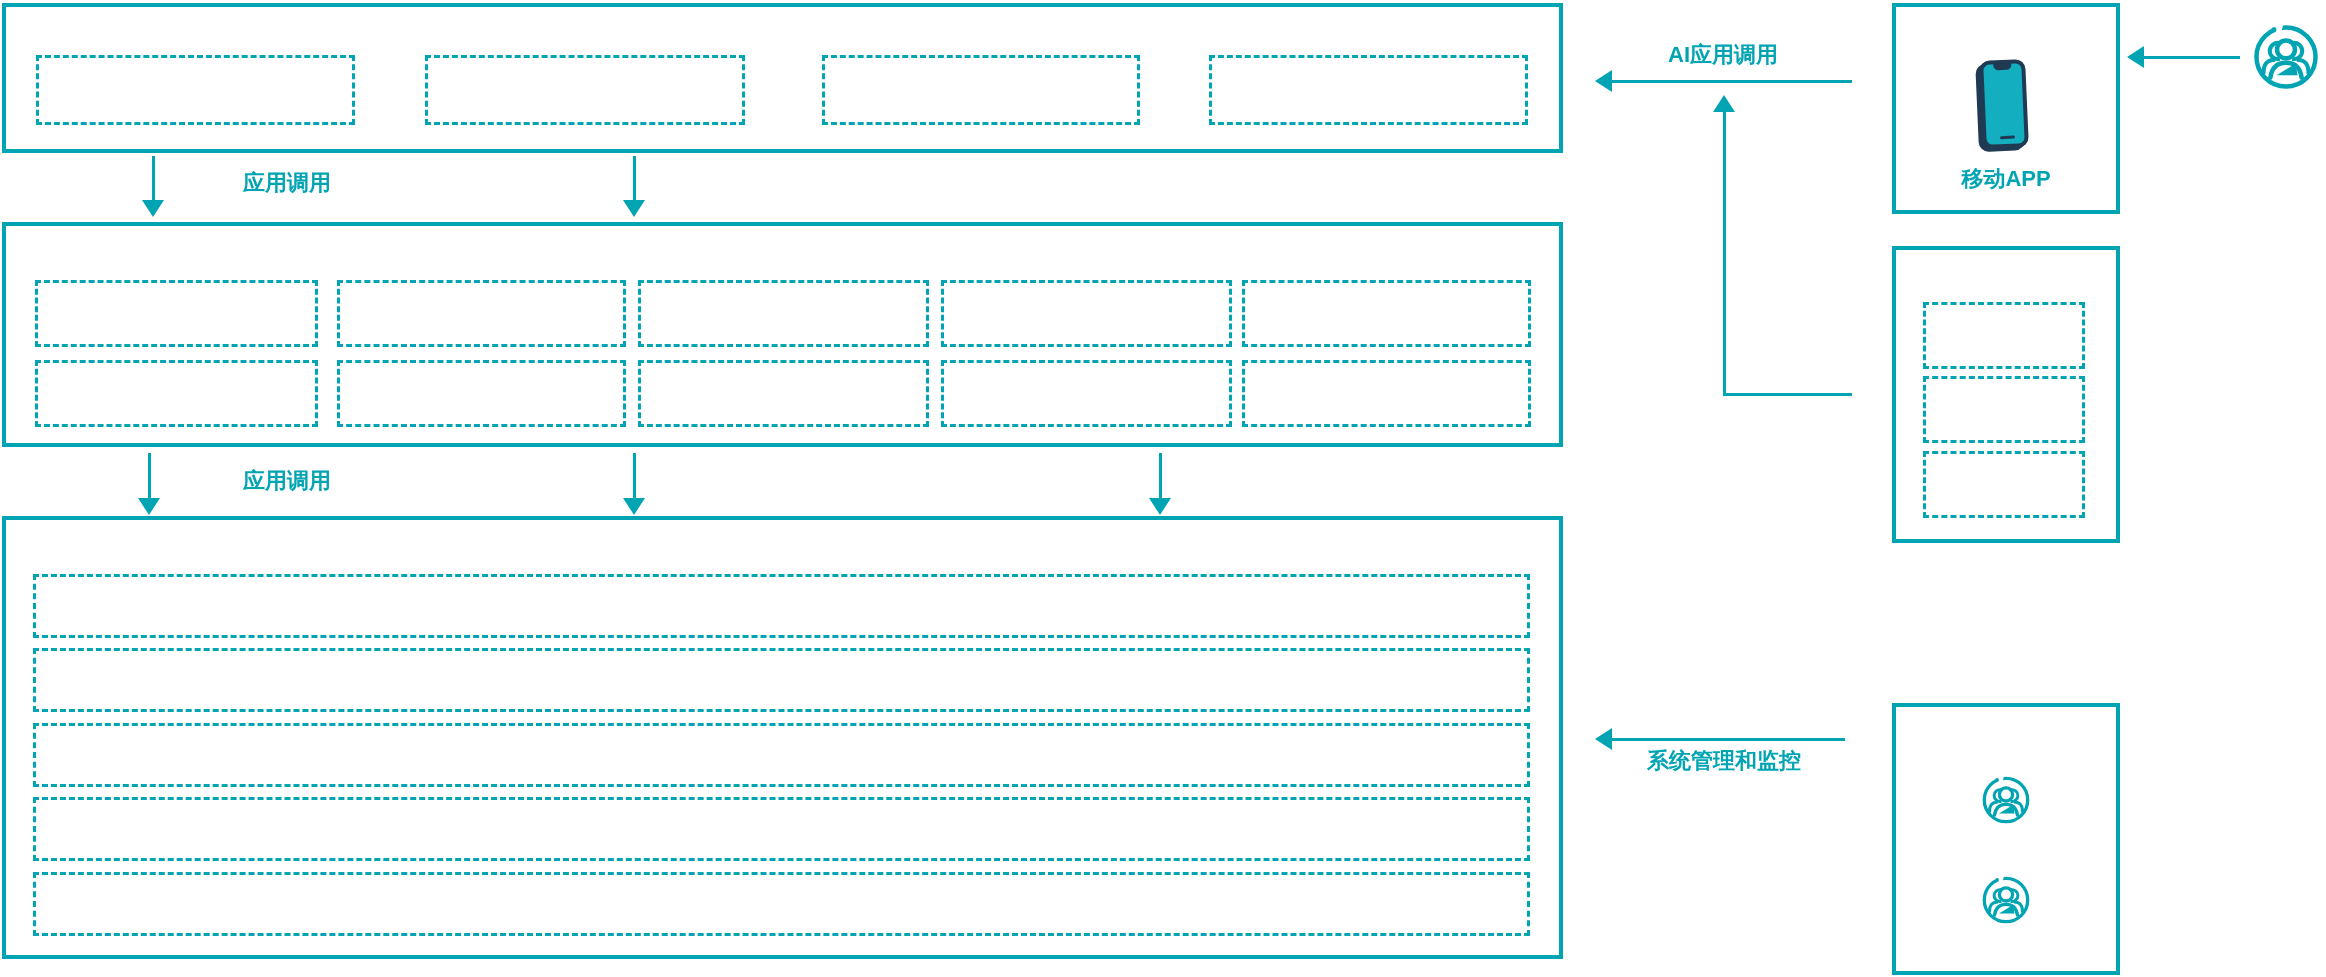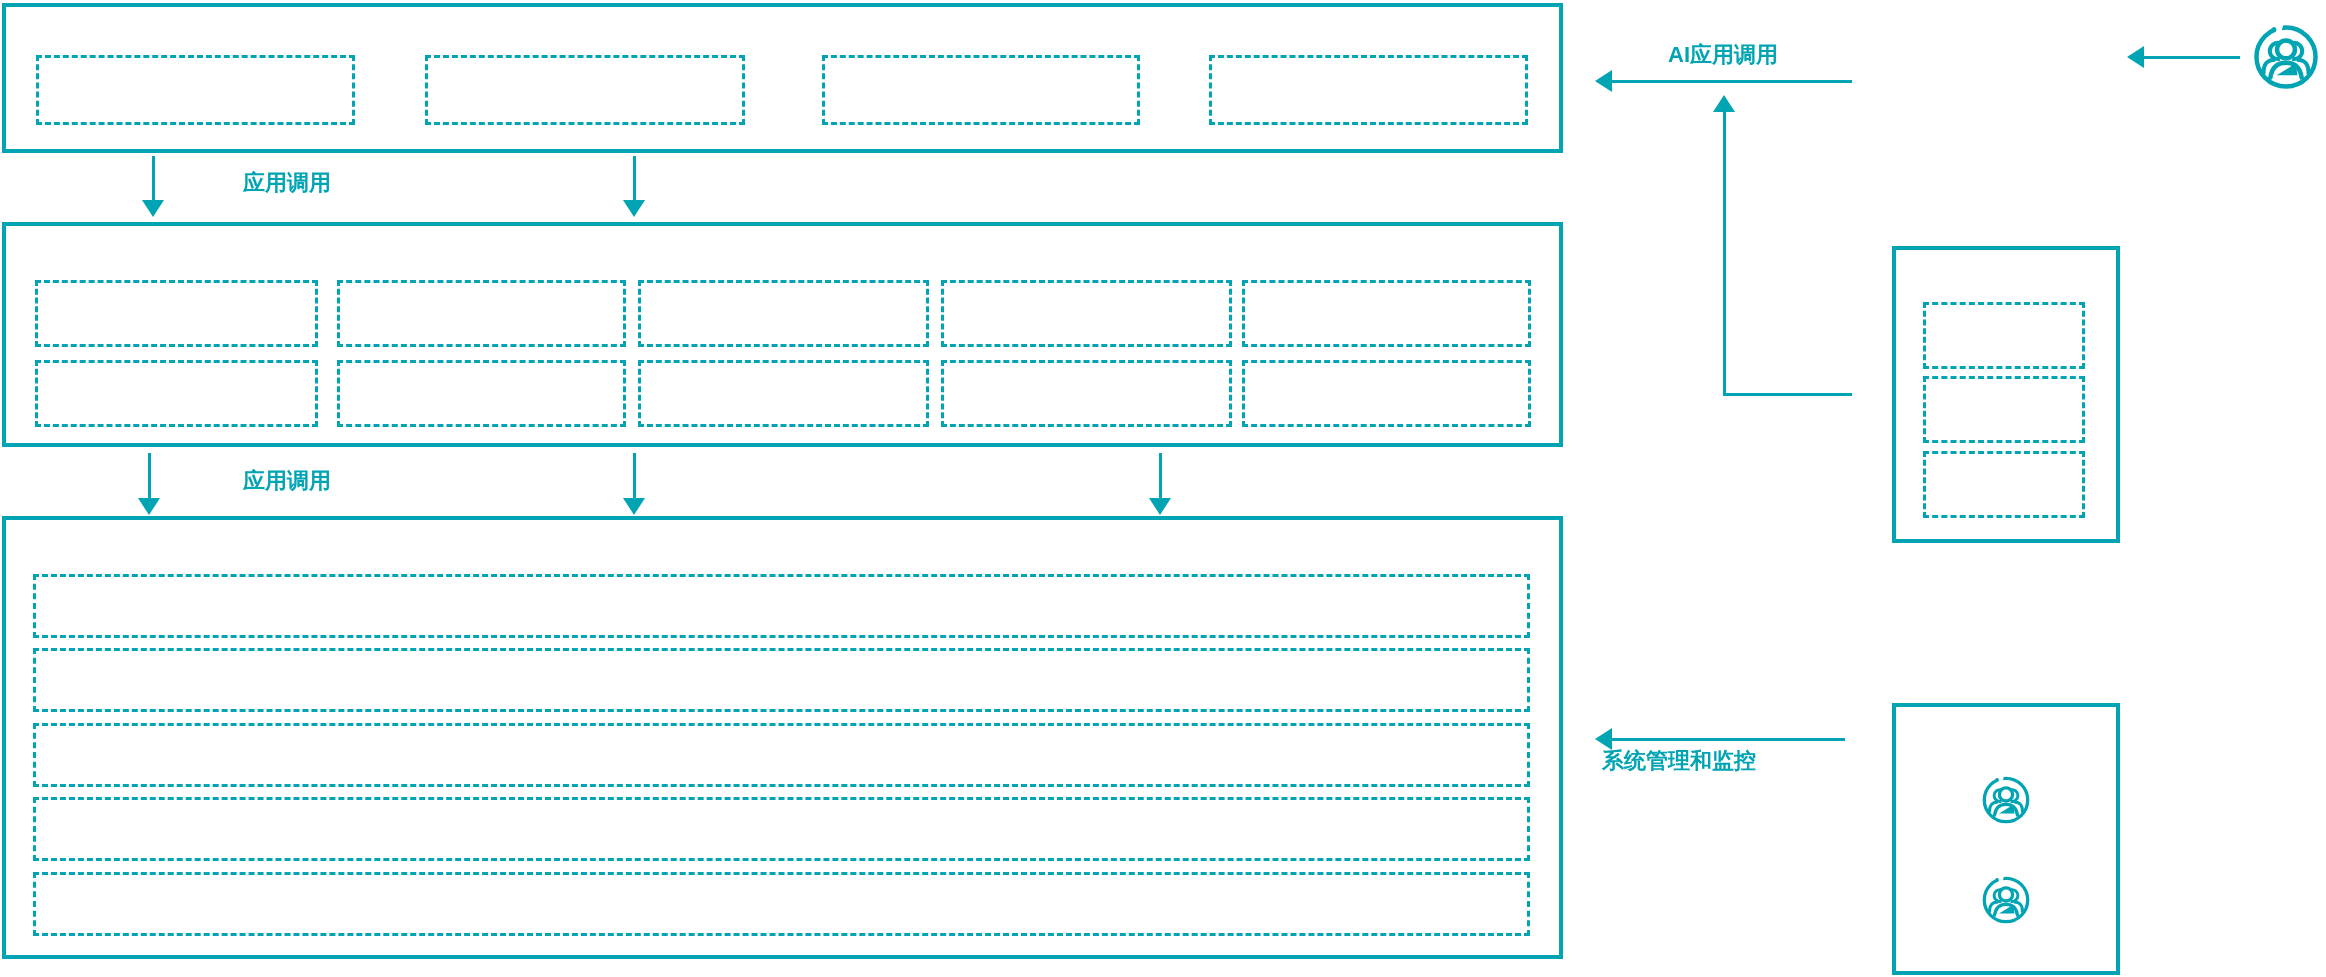--- a/index.html
+++ b/index.html
@@ -86,20 +86,27 @@
   </div>
 
   <div class="label" style="left:1668px;top:43px">AI应用调用</div>
   <div class="shaft-h" style="left:1612px;top:80px;width:240px"></div>
   <div class="tri-left" style="left:1595px;top:70px"></div>
 
   <div class="tri-up" style="left:1713px;top:95px"></div>
   <div class="shaft-v" style="left:1723px;top:112px;height:284px"></div>
   <div class="shaft-h" style="left:1723px;top:393px;width:129px"></div>
 
+  <div class="solid-box" style="left:1892px;top:3px;width:228px;height:211px">
+    <div class="phone" style="left:85px;top:53px;width:46px;height:88px">
+      <div class="notch"></div>
+      <div class="homebar"></div>
+    </div>
+    <div class="label" style="left:0;right:0;top:160px;text-align:center;white-space:nowrap;">移动APP</div>
+  </div>
 
   <div class="shaft-h" style="left:2144px;top:56px;width:96px"></div>
   <div class="tri-left" style="left:2127px;top:46px"></div>
 
   <svg class="user-icon" style="left:2252px;top:23px" width="68" height="68" viewBox="0 0 76 76">
     <circle class="uic" cx="38" cy="38" r="33" stroke-width="5"></circle>
     <rect class="uic-bg" x="26" y="0" width="8" height="11" transform="rotate(14 30 5)"></rect>
     <circle class="uic-fill" cx="24.5" cy="7.5" r="2.8"></circle>
     <path class="uic" d="M13 57 Q12 41 26 41" stroke-width="4.5"></path>
     <path class="uic" d="M63 57 Q64 41 50 41" stroke-width="4.5"></path>
@@ -111,21 +118,21 @@
   </svg>
 
   <div class="solid-box" style="left:1892px;top:246px;width:228px;height:297px">
     <div class="ph" style="left:27px;top:52px;width:162px;height:67px"></div>
     <div class="ph" style="left:27px;top:126px;width:162px;height:67px"></div>
     <div class="ph" style="left:27px;top:201px;width:162px;height:67px"></div>
   </div>
 
   <div class="shaft-h" style="left:1612px;top:738px;width:233px"></div>
   <div class="tri-left" style="left:1595px;top:728px"></div>
-  <div class="label" style="left:1602px;top:749px">系统管理和监控</div>
+  <div class="label" style="left:1647px;top:749px">系统管理和监控</div>
 
   <div class="solid-box" style="left:1892px;top:703px;width:228px;height:272px">
     <svg class="user-icon" style="left:85px;top:68px" width="50" height="50" viewBox="0 0 76 76">
       <circle class="uic" cx="38" cy="38" r="33" stroke-width="5"></circle>
       <rect class="uic-bg" x="26" y="0" width="8" height="11" transform="rotate(14 30 5)"></rect>
       <circle class="uic-fill" cx="24.5" cy="7.5" r="2.8"></circle>
       <path class="uic" d="M13 57 Q12 41 26 41" stroke-width="4.5"></path>
       <path class="uic" d="M63 57 Q64 41 50 41" stroke-width="4.5"></path>
       <path class="uic" d="M31 22.5 A9 9 0 1 0 31 40" stroke-width="4.5"></path>
       <path class="uic" d="M45 22.5 A9 9 0 1 1 45 40" stroke-width="4.5"></path>

